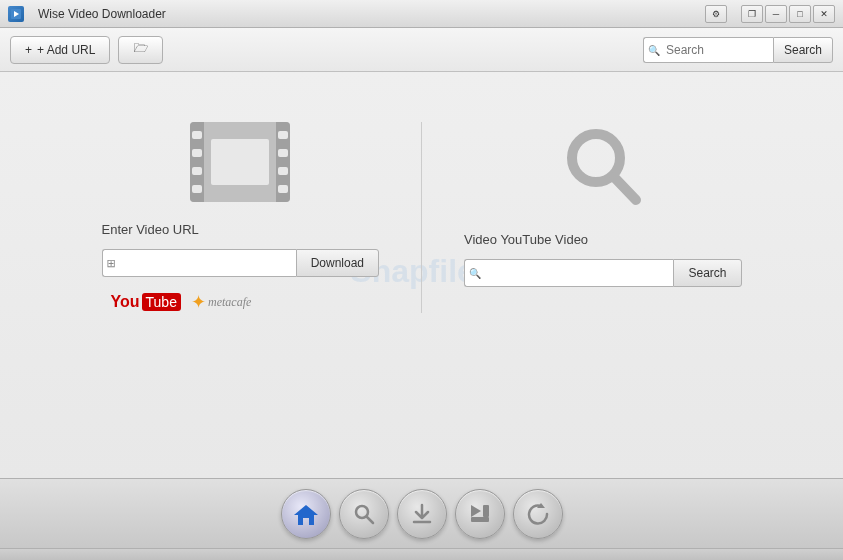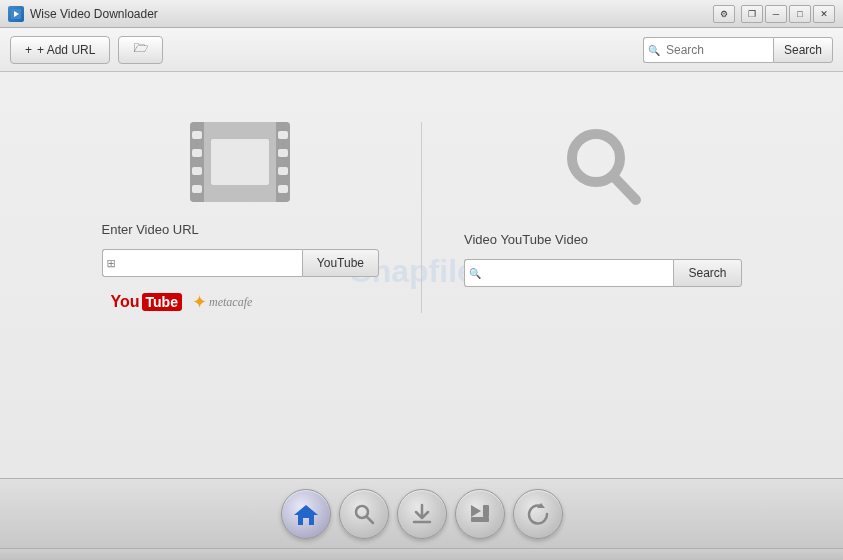--- a/index.html
+++ b/index.html
@@ -16,20 +16,21 @@
 
     
     .title-bar {
       background: linear-gradient(to bottom, #f0f0f0, #d8d8d8);
       border-bottom: 1px solid #b0b0b0;
       height: 28px;
       display: flex;
       align-items: center;
       padding: 0 8px;
       user-select: none;
+      gap: 8px;
     }
     .title-bar-icon {
       width: 16px;
       height: 16px;
       margin-right: 6px;
       background: linear-gradient(135deg, #4488cc, #2266aa);
       border-radius: 2px;
       display: flex;
       align-items: center;
       justify-content: center;
@@ -354,21 +355,21 @@
     }
     .yt-you {
       font-weight: bold;
       font-size: 16px;
       color: #cc0000;
       font-family: Arial, sans-serif;
     }
     .yt-tube {
       background: #cc0000;
       color: white;
-      font-weight: bold;
+      font-weight: normal;
       font-size: 14px;
       padding: 1px 4px;
       border-radius: 3px;
       font-family: Arial, sans-serif;
     }
 
     .metacafe-logo {
       display: flex;
       align-items: center;
       gap: 2px;
@@ -481,21 +482,21 @@
         </div>
       </div>
 
       <div class="panel-label">Enter Video URL</div>
 
       <div class="input-row">
         <div class="url-input-wrapper">
           <span class="url-input-icon">⊞</span>
           <input class="url-input" type="text" placeholder="" style="">
         </div>
-        <button class="download-btn">YouTube</button>
+        <button class="download-btn">Download</button>
       </div>
 
       <div class="logos-row">
         <div class="youtube-logo">
           <span class="yt-you">You</span>
             <span class="yt-tube">Tube</span>
         </div>
         <div class="metacafe-logo">
           <span class="mc-bird">✦</span>
           <span class="mc-text">metacafe</span>

